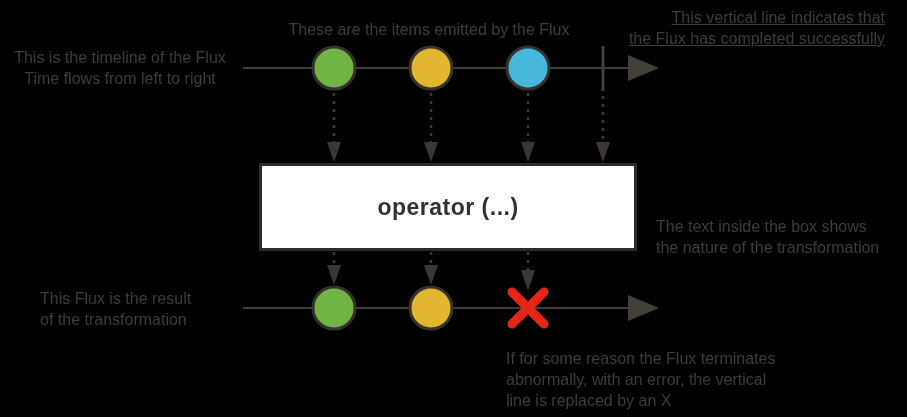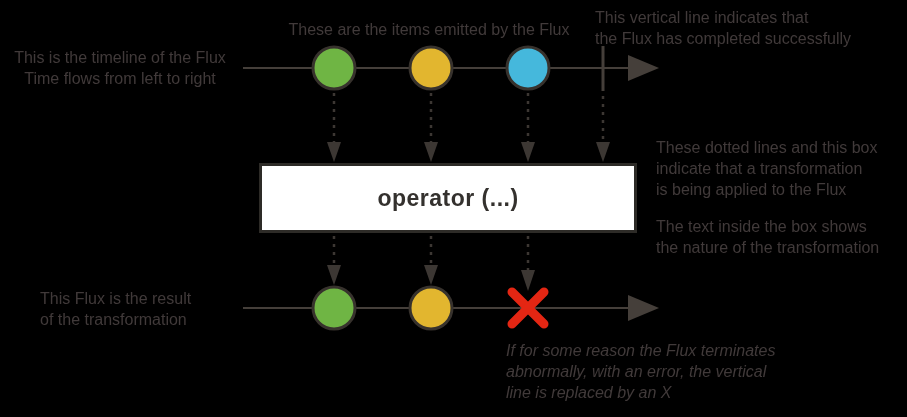--- a/index.html
+++ b/index.html
@@ -8,27 +8,27 @@
     background:var(--background,#000);
     font-family:"Liberation Sans",sans-serif;
   }
   .diagram-svg{position:absolute;left:0;top:0;}
   .note{
     position:absolute;color:var(--annotation-text,#413a3a);
     font-size:16px;line-height:21px;white-space:pre-line;
   }
   .note-timeline{left:4px;top:47px;width:232px;text-align:center;}
   .note-items{left:256px;top:19px;width:346px;text-align:center;}
-  .note-completion{left:595px;top:7px;width:290px;text-align:left;}
+  .note-completion{left:595px;top:7px;width:290px;text-align:right;text-decoration:underline;}
   .note-transformation{left:656px;top:137px;width:250px;text-align:left;}
   .note-box-text{left:656px;top:216px;width:260px;text-align:left;}
   .note-result{left:40px;top:288px;width:196px;text-align:left;}
-  .note-error{left:506px;top:340px;width:330px;text-align:left;font-style:italic;}
+  .note-error{left:506px;top:348px;width:330px;text-align:left;}
   .operator-box{
-    position:absolute;left:259px;top:163px;width:378px;height:70px;
+    position:absolute;left:259px;top:163px;width:378px;height:88px;
     box-sizing:border-box;background:var(--box-fill,#fff);
     border:3px solid var(--box-border,#2d2b27);
     display:flex;align-items:center;justify-content:center;
   }
   .operator-label{
     font-size:23px;font-weight:bold;color:var(--box-text,#34312e);
     letter-spacing:.5px;
   }
   
   .solid{stroke:var(--line,#453f3a);stroke-width:2;fill:none;}
@@ -87,23 +87,20 @@
 
   <div class="operator-box">
     <span class="operator-label">operator (...)</span>
   </div>
 
   <div class="note note-items">These are the items emitted by the Flux</div>
   <div class="note note-timeline">This is the timeline of the Flux
 Time flows from left to right</div>
   <div class="note note-completion">This vertical line indicates that
 the Flux has completed successfully</div>
-  <div class="note note-transformation">These dotted lines and this box
-indicate that a transformation
-is being applied to the Flux</div>
   <div class="note note-box-text">The text inside the box shows
 the nature of the transformation</div>
   <div class="note note-result">This Flux is the result
 of the transformation</div>
   <div class="note note-error">If for some reason the Flux terminates
 abnormally, with an error, the vertical
 line is replaced by an X</div>
 
 </div>
 

